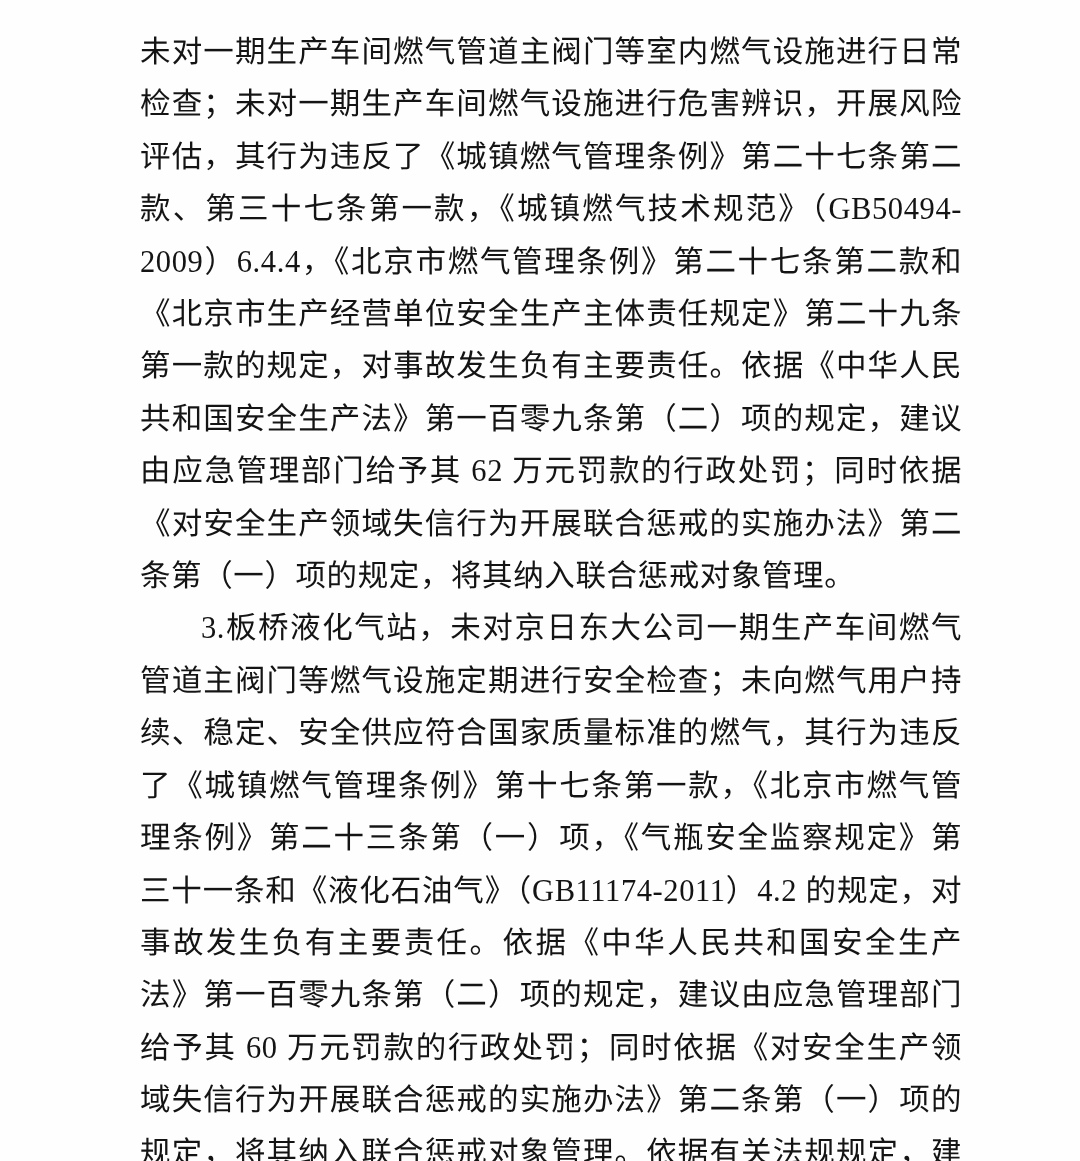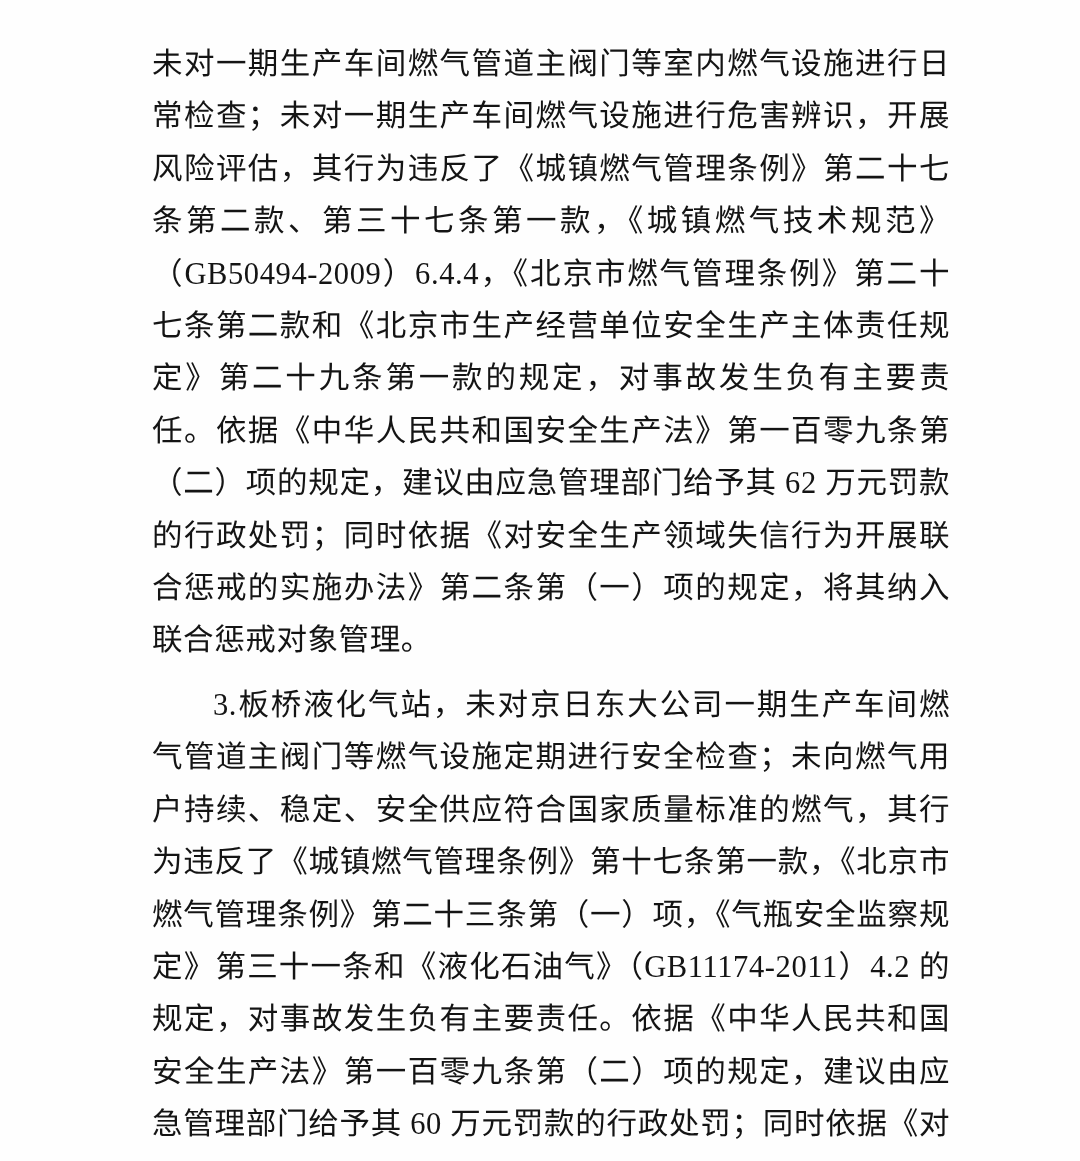--- a/index.html
+++ b/index.html
@@ -24,21 +24,21 @@
   }
   .doc-body {
     font-size: 30.5px;
     line-height: 52.4px;
     text-align: justify;
     text-justify: inter-ideograph;
     letter-spacing: 0.6px;
     color: #141414;
   }
   .para {
-    margin: 12px;
+    margin: 0;
     padding: 0;
     text-align: justify;
     text-justify: inter-ideograph;
   }
   .para + .para {
     margin-top: 0;
   }
   .indent {
     text-indent: 2em;
   }

